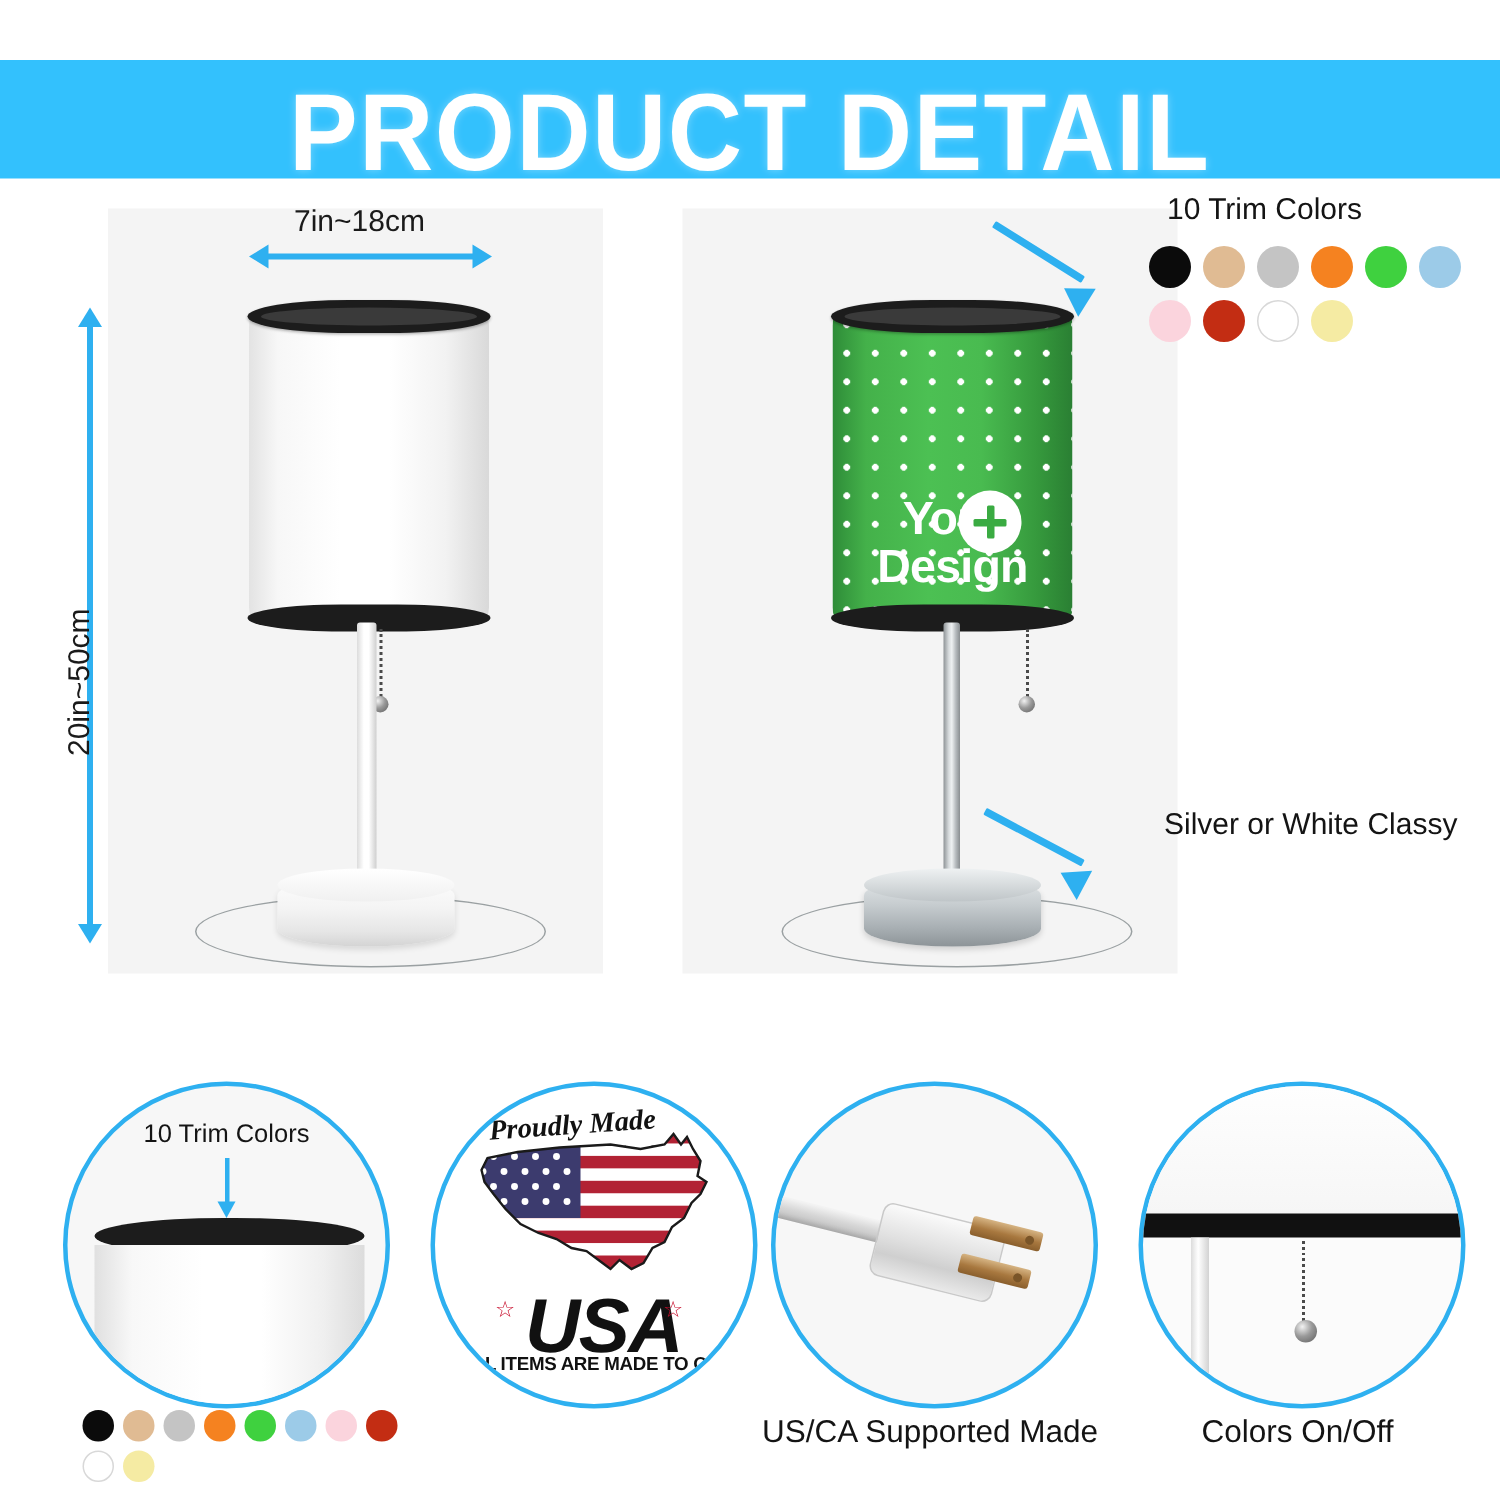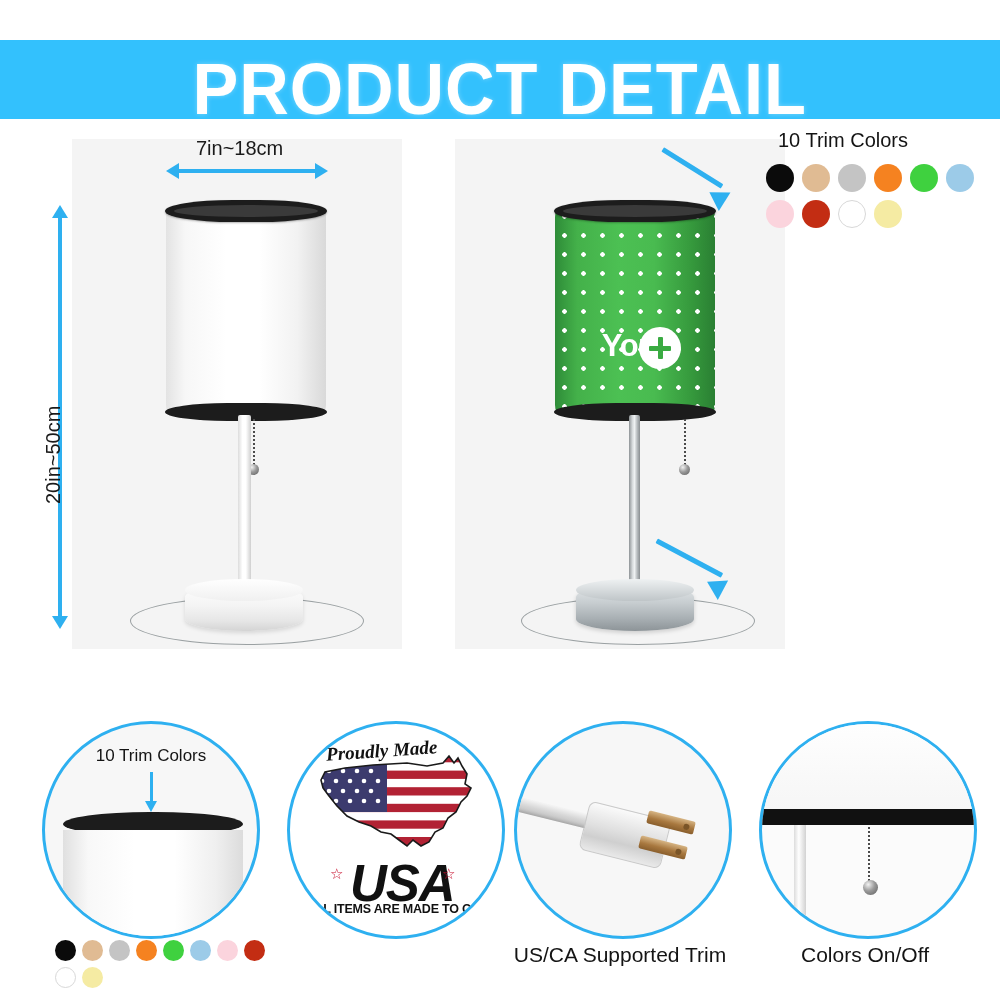--- a/index.html
+++ b/index.html
@@ -339,20 +339,21 @@
     <div class="arrow-h" style="left:178px;top:50px;width:138px;"></div>
 
     <div class="arrow-v" style="left:58px;top:98px;height:400px;"></div>
     <div class="dim-label dim-label-v" style="left:42px;top:385px;">20in~50cm</div>
 
     <div class="lamp">
       <div class="shade-wrap" style="left:555px;top:88px;width:160px;height:208px;">
         <div class="shade-body shade-green"></div>
         <div class="design-text" style="top:123px;">
           <span class="design-line">Your</span>
+          <span class="design-line">Design</span>
         </div>
         <div class="plus-badge" style="left:84px;top:120px;"></div>
         <div class="shade-top-trim" style="top:-7px;height:22px;"></div>
         <div class="shade-inner-lip" style="left:8px;top:-2px;width:144px;height:12px;background:#3a3a3a;"></div>
         <div class="shade-bot-trim" style="bottom:-6px;height:18px;"></div>
       </div>
       <div class="pull-chain" style="left:684px;top:300px;height:48px;"></div>
       <div class="pull-ball" style="left:679px;top:345px;"></div>
       <div class="pole pole-silver" style="left:629px;top:296px;width:11px;height:185px;"></div>
       <div class="cord-loop" style="left:521px;top:478px;width:232px;height:46px;"></div>
@@ -371,20 +372,21 @@
         <div class="swatch" style="width: 28px; height: 28px; background: rgb(251, 212, 221);"></div>
         <div class="swatch" style="width: 28px; height: 28px; background: rgb(195, 45, 19);"></div>
         <div class="swatch ring" style="width: 28px; height: 28px; background: rgb(255, 255, 255);"></div>
         <div class="swatch" style="width: 28px; height: 28px; background: rgb(245, 235, 163);"></div>
       </div>
     <div class="arrow-diag" style="left:700px;top:43px;">
       <div class="shaft" style="left:22px;top:22px;width:70px;transform:rotate(-148deg);"></div>
       <div class="head" style="left:8px;top:24px;transform:rotate(32deg);"></div>
     </div>
 
+    <div class="side-label" style="left:776px;top:420px;">Silver or White Classy</div>
     <div class="arrow-diag" style="left:700px;top:432px;">
       <div class="shaft" style="left:22px;top:22px;width:74px;transform:rotate(-152deg);"></div>
       <div class="head" style="left:6px;top:24px;transform:rotate(28deg);"></div>
     </div>
 
   </div>
 
 
   <div class="feature">
     <div class="circle" style="left:42px;top:721px;width:212px;height:212px;">
@@ -482,21 +484,21 @@
         <div class="plug-cord" style="left:-4px;top:82px;width:86px;transform:rotate(14deg);"></div>
         <div class="plug-body" style="left:66px;top:86px;width:82px;height:48px;transform:rotate(14deg);"></div>
         <div class="plug-prong" style="left:130px;top:92px;width:48px;transform:rotate(14deg);">
             <span class="hole"></span>
           </div>
         <div class="plug-prong" style="left:122px;top:117px;width:48px;transform:rotate(14deg);">
             <span class="hole"></span>
           </div>
       </div>
     </div>
-    <div class="feature-caption" style="left:506px;top:943px;width:228px;">US/CA Supported Trim</div>
+    <div class="feature-caption" style="left:506px;top:943px;width:228px;">US/CA Supported Made</div>
   </div>
 
   <div class="feature">
     <div class="circle" style="left:759px;top:721px;width:212px;height:212px;background:#fbfbfb;">
       <div class="onoff">
         <div class="onoff-shade" style="left:-10px;top:-10px;width:232px;height:95px;"></div>
         <div class="onoff-band" style="left:-10px;top:85px;width:232px;height:16px;"></div>
         <div class="onoff-pole" style="left:32px;top:101px;width:12px;height:115px;"></div>
         <div class="pull-chain" style="left:106px;top:103px;height:56px;"></div>
         <div class="pull-ball" style="left:101px;top:156px;width:15px;height:15px;"></div>

